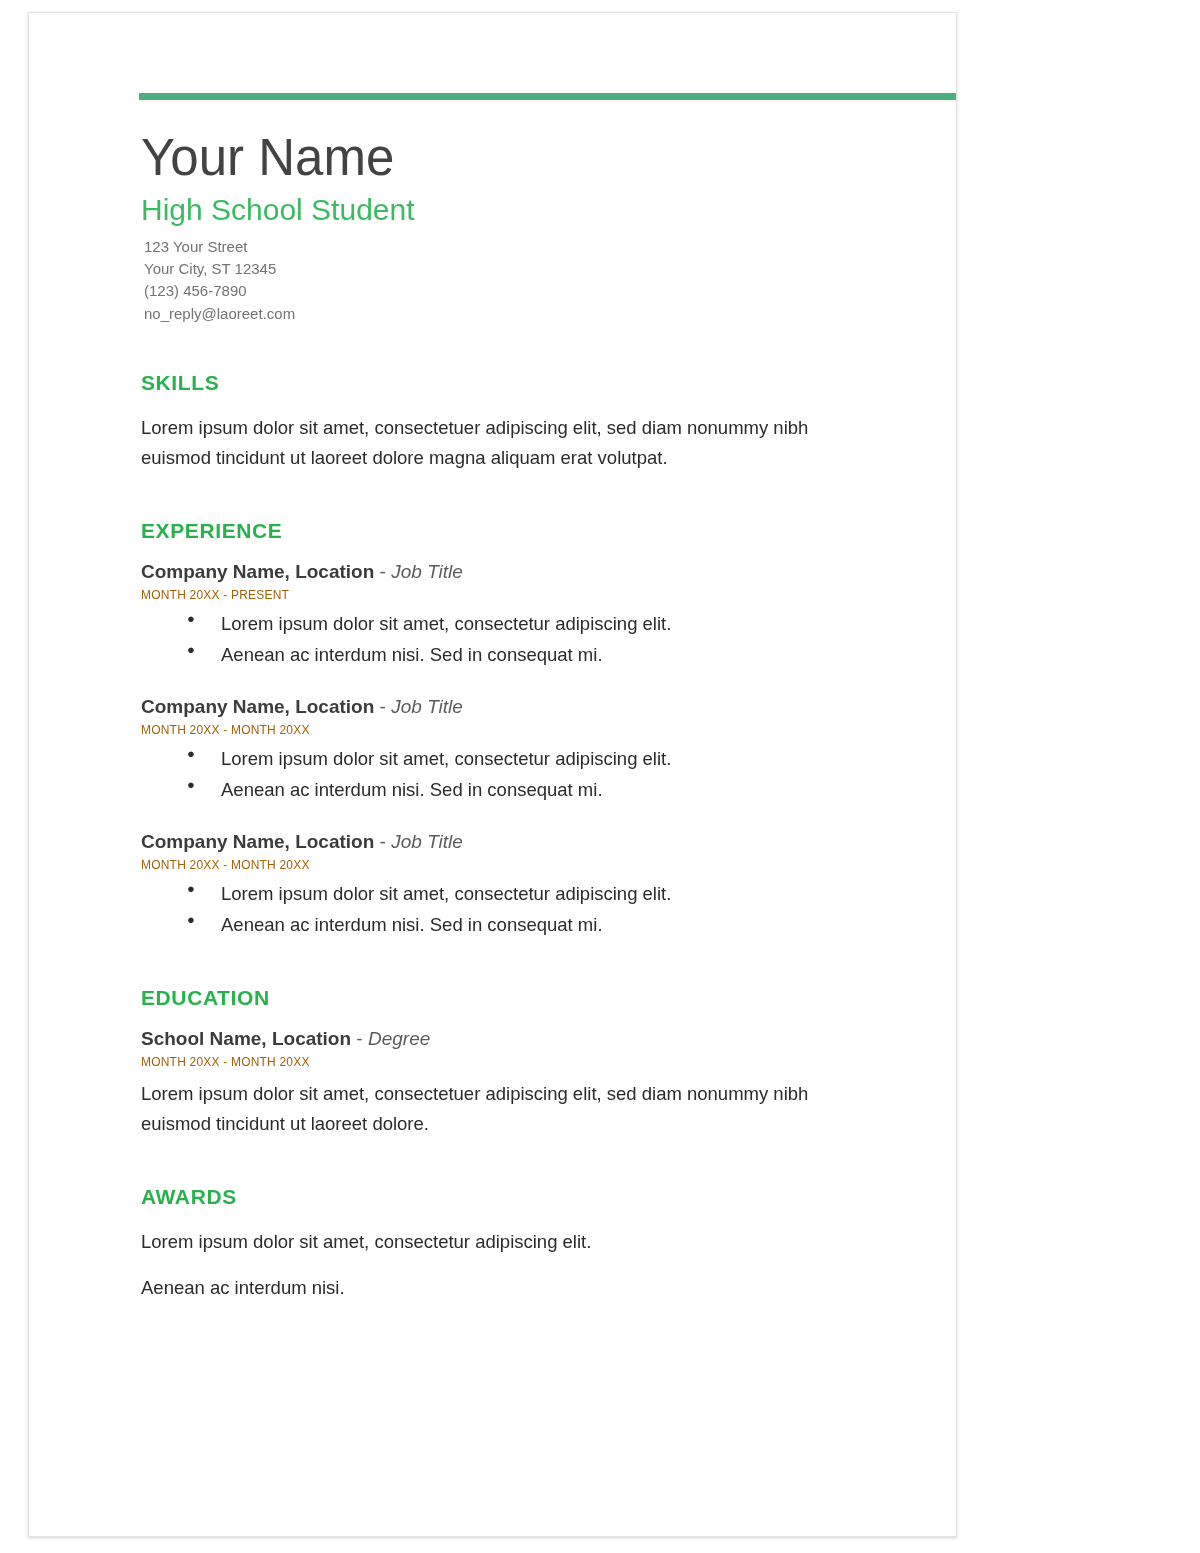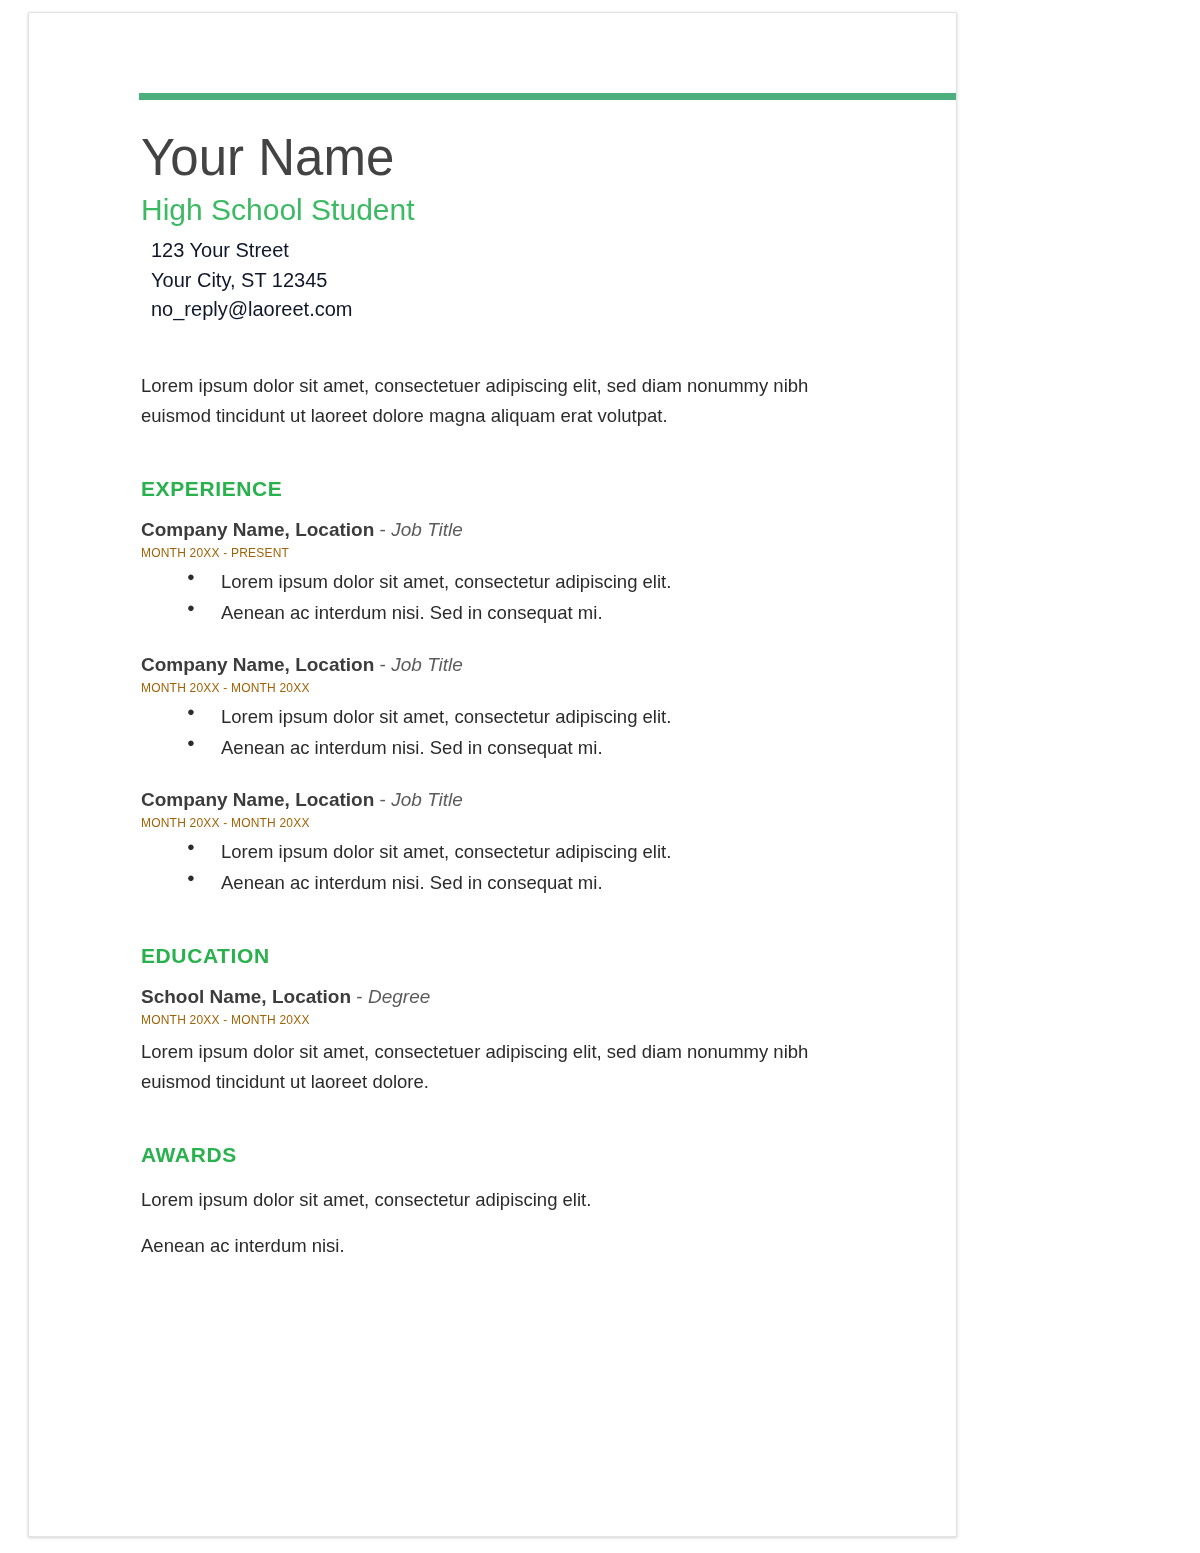--- a/index.html
+++ b/index.html
@@ -46,24 +46,24 @@
     margin: 0 0 6px 2px;
   }
   .subtitle {
     font-size: 30px;
     color: #3cba63;
     font-weight: 400;
     line-height: 1.2;
     margin: 0 0 8px 2px;
   }
   .contact-line {
-    font-size: 20px;
-    color: #0f172a;
+    font-size: 15px;
+    color: #737373;
     line-height: 1.48;
-    margin: 0 0 0 12px;
+    margin: 0 0 0 5px;
   }
   .section {
     margin-top: 46px;
   }
   .section-title {
     font-size: 21px;
     font-weight: bold;
     color: #28b14c;
     letter-spacing: 0.6px;
     margin: 0 0 18px 2px;
@@ -142,24 +142,26 @@
 <div class="page">
   <div class="content">
 
     <div class="rule"></div>
 
     <div>
       <div class="name">Your Name</div>
       <div class="subtitle">High School Student</div>
       <div class="contact-line">123 Your Street</div>
       <div class="contact-line">Your City, ST 12345</div>
+      <div class="contact-line">(123) 456-7890</div>
       <div class="contact-line">no_reply@laoreet.com</div>
     </div>
 
     <div class="section">
+      <div class="section-title">SKILLS</div>
       <p class="body-text">Lorem ipsum dolor sit amet, consectetuer adipiscing elit, sed diam nonummy nibh euismod tincidunt ut laoreet dolore magna aliquam erat volutpat.</p>
     </div>
 
     <div class="section">
       <div class="section-title">EXPERIENCE</div>
 
       <div class="job">
         <div class="job-header">
           <span>Company Name,  Location</span><span class="dash"> - </span><span class="title-italic">Job Title</span>
         </div>

